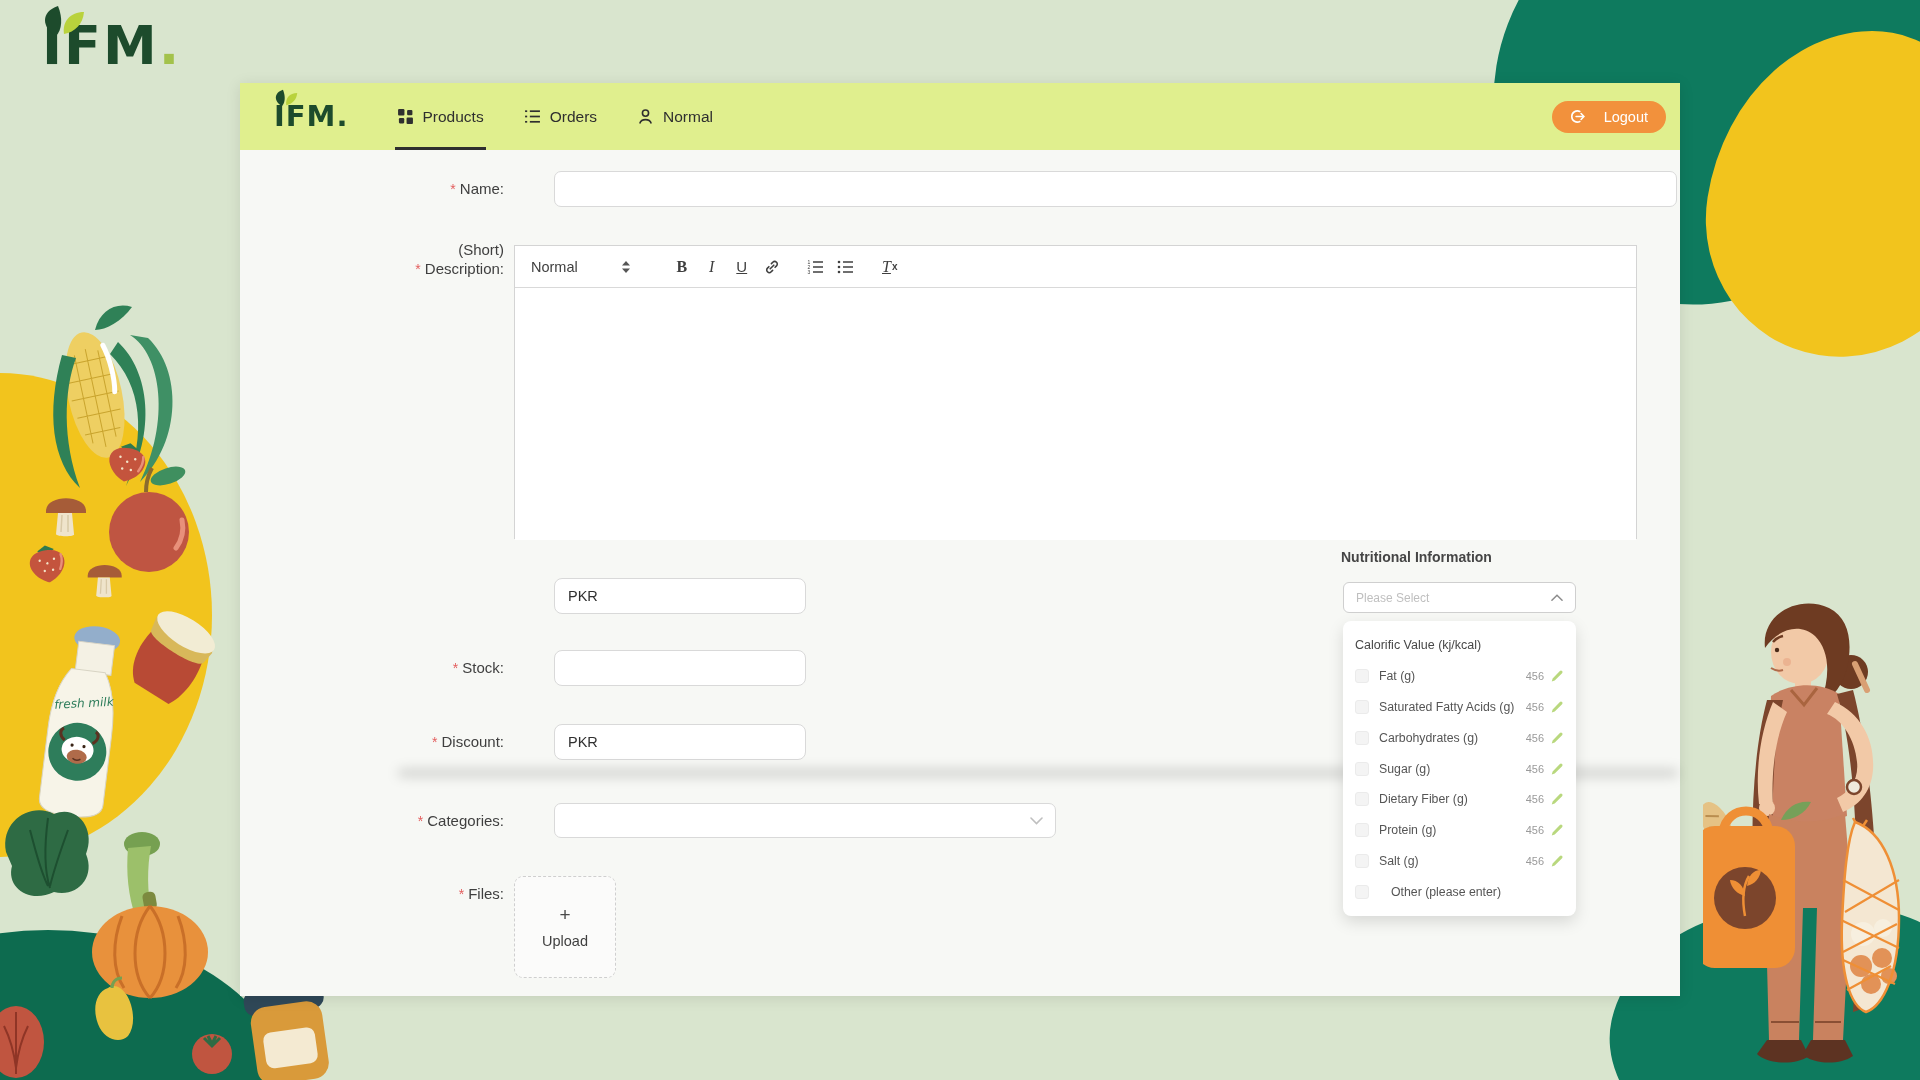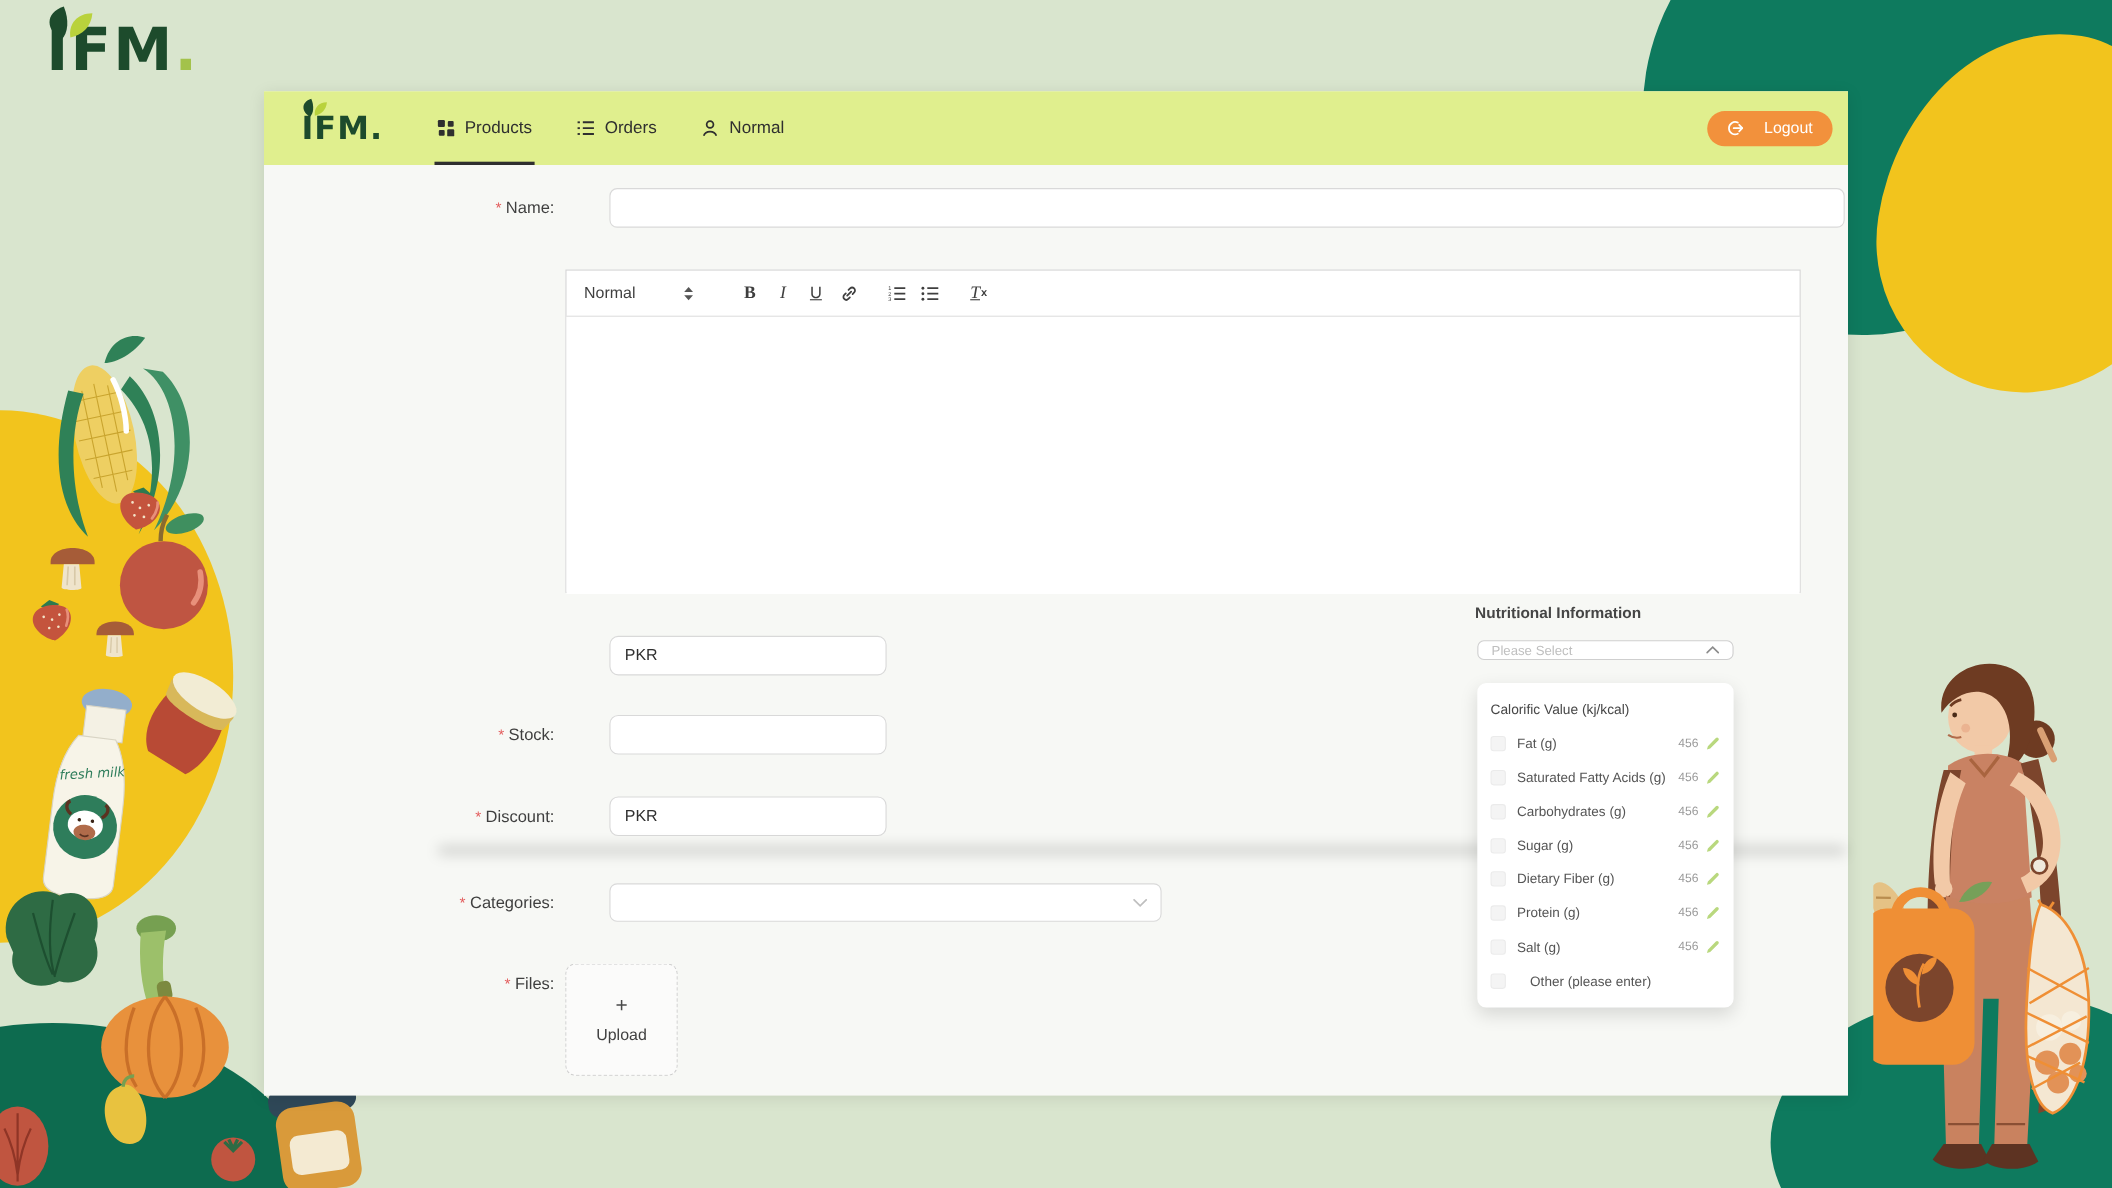--- a/index.html
+++ b/index.html
@@ -68,21 +68,21 @@
     background:rgba(0,0,0,0.16);filter:blur(6px);border-radius:8px;}
   .select-chevron{position:absolute;right:12px;top:50%;transform:translateY(-50%);}
   .upload-box{position:absolute;left:274px;top:793px;width:102px;height:102px;background:#fbfbfa;
     border:1px dashed #cfcfcf;border-radius:9px;display:flex;flex-direction:column;align-items:center;
     justify-content:center;gap:9px;cursor:pointer;}
   .upload-plus{font-size:19px;color:#4a4a4a;line-height:1;}
   .upload-text{font-size:14.5px;color:#3f3f3f;}
 
   
   .nutri-title{position:absolute;left:1101px;top:466px;font-size:14px;font-weight:bold;color:#454545;}
-  .nutri-select{position:absolute;left:1103px;top:499px;width:233px;height:18px;background:#fff;
+  .nutri-select{position:absolute;left:1103px;top:499px;width:233px;height:31px;background:#fff;
     border:1px solid #cfcfcf;border-radius:6px;display:flex;align-items:center;padding:0 12px;cursor:pointer;}
   .nutri-select .ph{font-size:12px;color:var(--placeholder);}
   .nutri-dropdown{position:absolute;left:1103px;top:538px;width:233px;height:295px;background:#fff;
     border-radius:8px;box-shadow:0 6px 16px rgba(0,0,0,.13);padding:9px 0;z-index:6;}
   .nutri-row{display:flex;align-items:center;height:30.8px;padding:0 12px;font-size:12.3px;color:#555;cursor:pointer;}
   .nutri-row.head{color:#474747;font-size:12.5px;}
   .nutri-check{width:14px;height:14px;border-radius:3px;background:#f4f4f4;border:1px solid #ebebeb;
     margin-right:10px;flex:none;cursor:pointer;}
   .nutri-row .spacer{flex:1;}
   .nutri-val{font-size:11px;color:var(--muted);margin-right:6px;}
@@ -307,20 +307,24 @@
           <line x1="6.5" y1="8" x2="14.6" y2="8"></line>
           <polyline points="11.8,4.8 14.8,8 11.8,11.2" stroke-linejoin="round"></polyline>
         </svg>
         <span>Logout</span>
       </button>
     </div>
 
     <div class="flabel" style="top:88px;line-height:36px;"><span class="star">*</span><span>Name:</span></div>
     <input class="tinput" style="left: 274px; top: 88px; width: 1123px; height: 36px;" value="">
 
+    <div class="flabel" style="top:157px;line-height:19px;">
+      <div>(Short)</div>
+      <div><span class="star">*</span><span>Description:</span></div>
+    </div>
     <div class="editor">
       <div class="ql-toolbar">
         <div class="ql-picker">
           <span>Normal</span>
           <svg width="10" height="14" viewBox="0 0 10 14" fill="#555">
             <path d="M1,5.5 L5,1 L9,5.5 Z"></path>
               <path d="M1,8.5 L5,13 L9,8.5 Z"></path>
           </svg>
         </div>
         <button class="ql-btn b">B</button>

